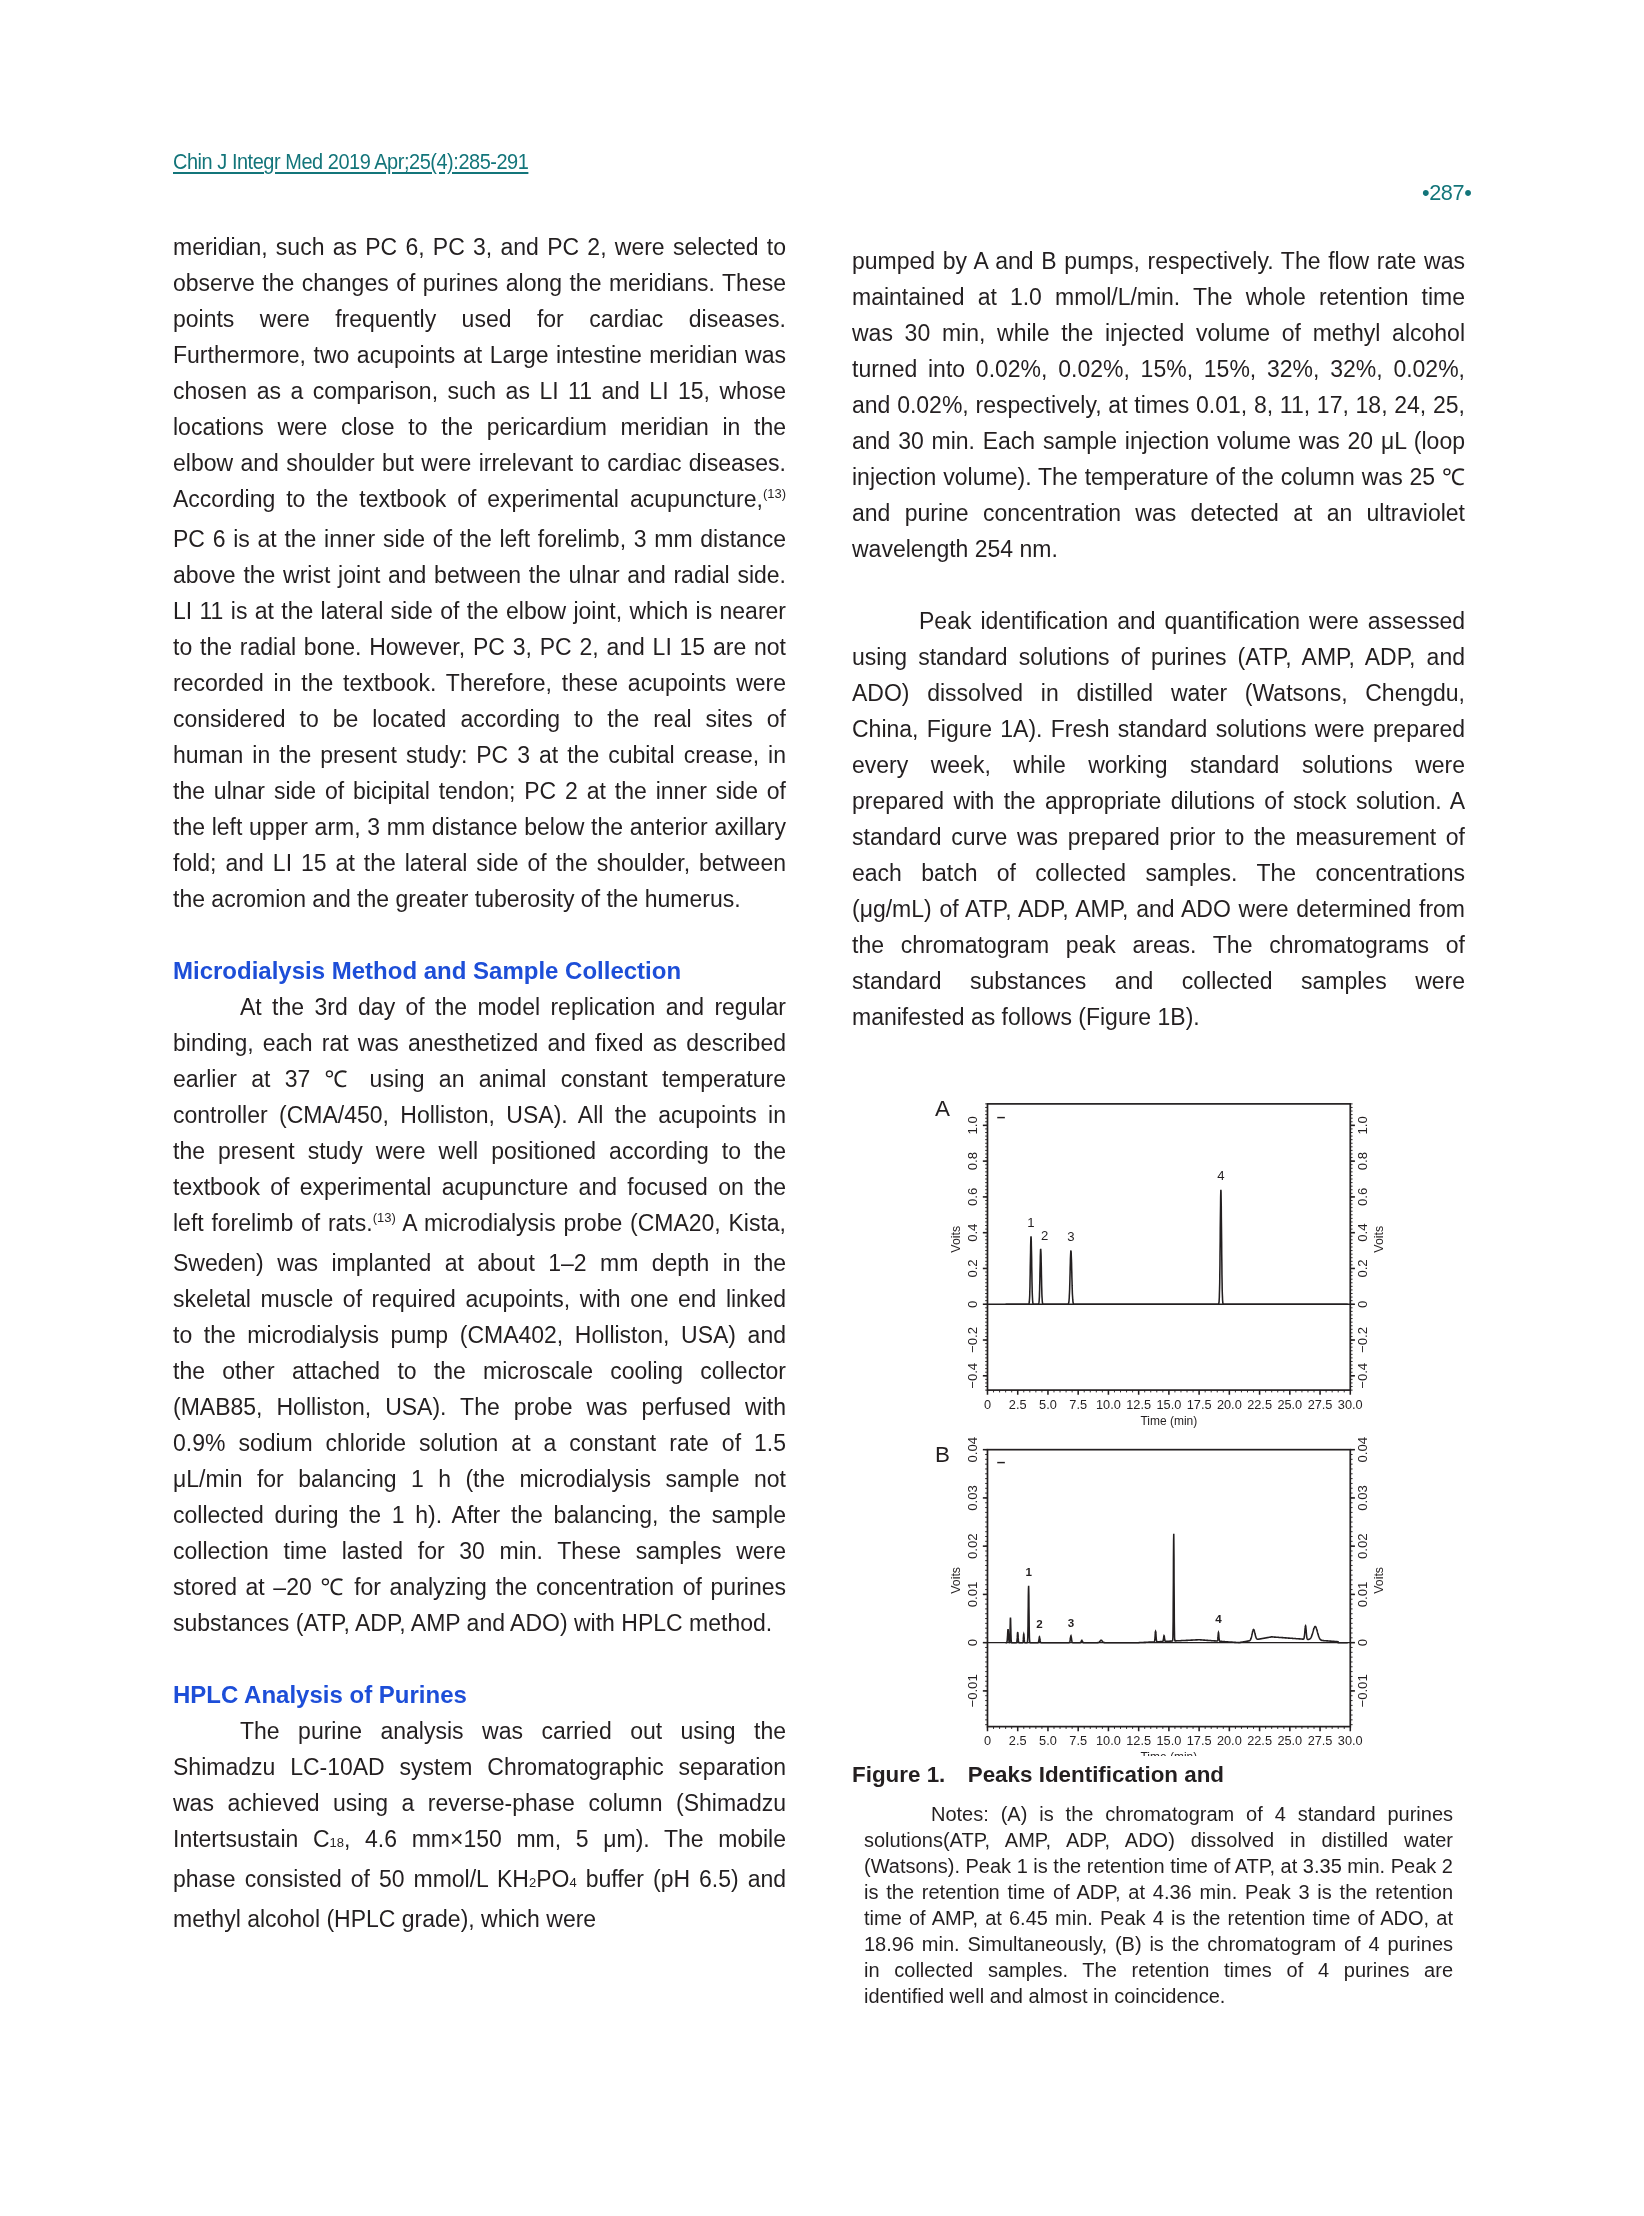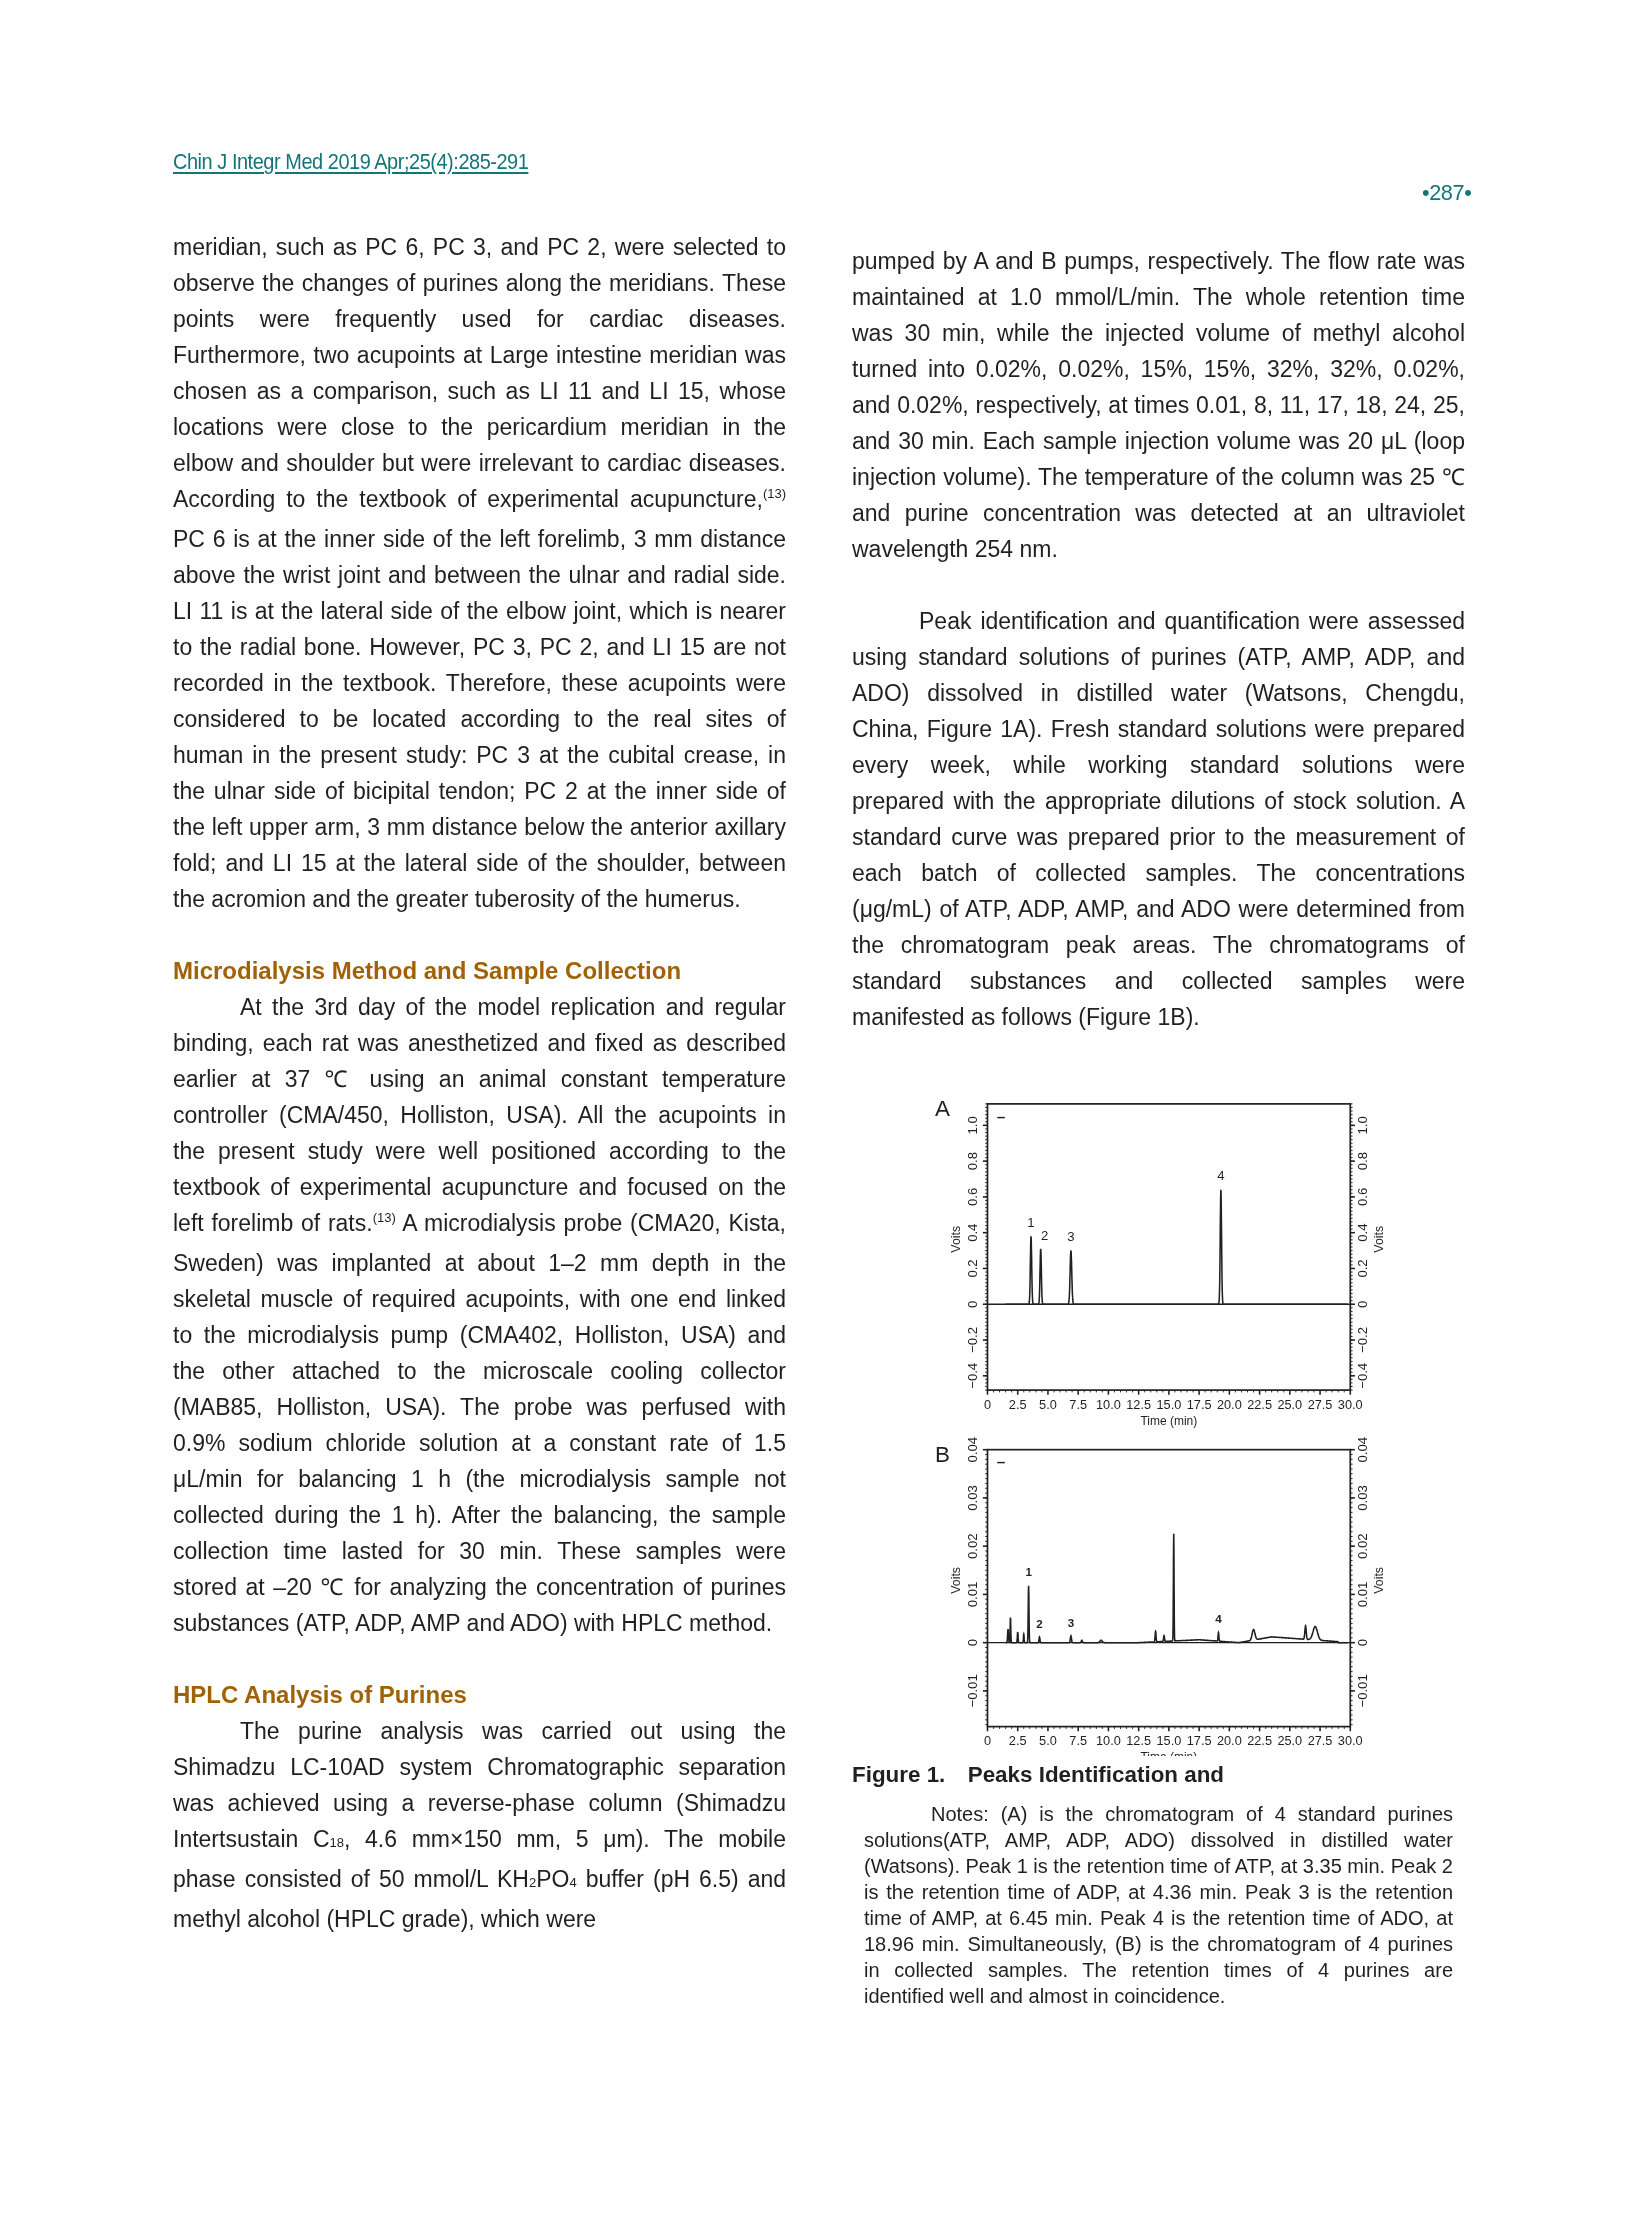--- a/index.html
+++ b/index.html
@@ -7,21 +7,21 @@
          font-family: "Liberation Sans", sans-serif; color: #231f20; }
   .header-left { position: absolute; left: 173px; top: 149px; font-size: 21.7px; color: #13757a;
                  text-decoration: underline; text-underline-offset: 3.1px; letter-spacing: -0.5px;
                  transform: scaleX(0.92); transform-origin: left top; }
   .header-right { position: absolute; left: 1422px; top: 152px; font-size: 21.7px; color: #13757a; letter-spacing: -0.4px; margin-top: 28px; }
   .col { position: absolute; width: 613px; font-size: 23px; line-height: 36px; text-align: justify; }
   .col p { margin: 0; }
   .col .indent { text-indent: 67px; }
   .col-left { left: 173px; top: 229px; }
   .col-right { left: 852px; top: 243px; }
-  .section-title { font-weight: bold; color: #a16207; font-size: 24px; line-height: 36px; margin: 0; text-align: left; }
+  .section-title { font-weight: bold; color: #1d4ed8; font-size: 24px; line-height: 36px; margin: 0; text-align: left; }
   .gap { height: 36px; }
   sup { font-size: 13px; vertical-align: 0; position: relative; top: -9.3px; }
   sub { font-size: 13px; vertical-align: 0; position: relative; top: 0; }
   .chart-svg { position: absolute; left: 890px; top: 1083px; }
   .caption { position: absolute; left: 852px; top: 1760px; width: 613px; }
   .caption-title { font-weight: bold; font-size: 22.4px; line-height: 29px; text-align: left; margin: 0; }
   .caption-notes { font-size: 20px; line-height: 26px; text-align: justify; margin: 12px; text-indent: 67px; }
   svg text { font-family: "Liberation Sans", sans-serif; fill: #231f20; }
 </style>
 </head>

